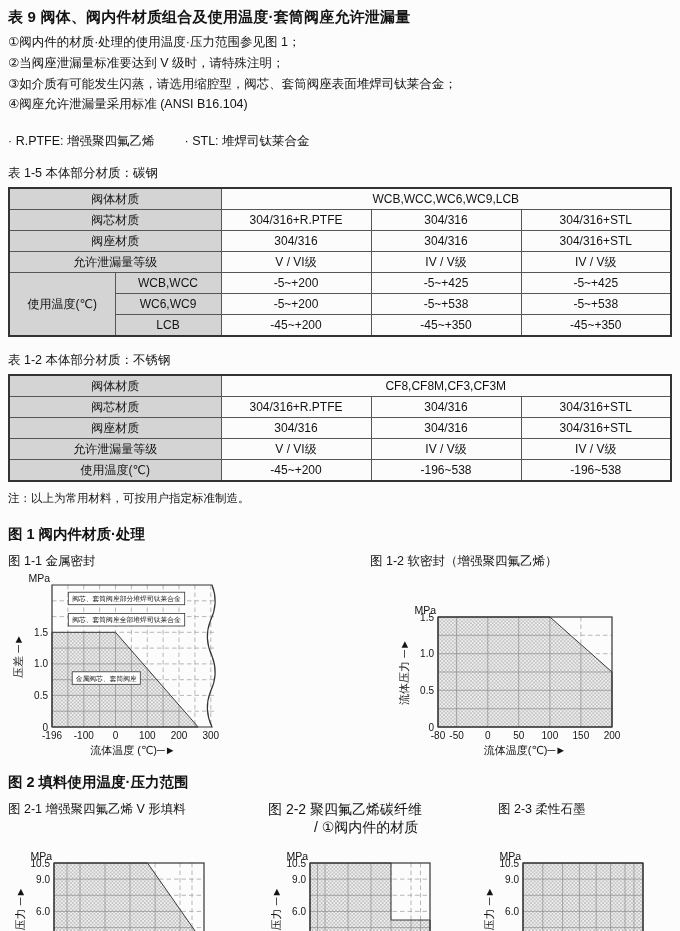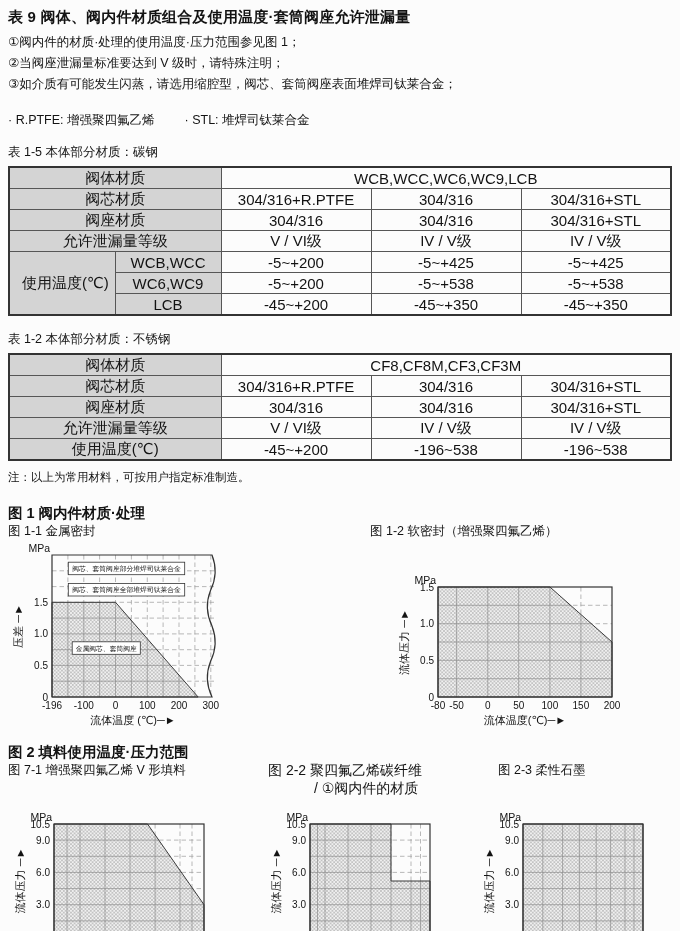--- a/index.html
+++ b/index.html
@@ -9,41 +9,42 @@
     font-family:"Liberation Sans","DejaVu Sans",sans-serif;
     overflow:hidden;
   }
   .doc-title{font-size:15px;font-weight:bold;letter-spacing:.2px;}
   .notes{margin-top:5px;}
   .note{font-size:12.5px;line-height:1.66;}
   .abbrev{font-size:12.5px;margin-top:18px;}
   .abbrev span{margin-right:30px;}
   .tcaption{font-size:12.5px;margin:15px 0 5px 0;}
   table{border-collapse:collapse;width:664px;border:2px solid #333;table-layout:fixed;}
-  td{border:1px solid #565656;font-size:15px;text-align:center;height:20px;padding:0 12px;
+  td{border:1px solid #565656;font-size:12px;text-align:center;height:20px;padding:0 12px;
      overflow:hidden;white-space:nowrap;}
   td.g{background:#d4d4d4;}
   .footnote{font-size:11.5px;margin-top:9px;}
   .fig-heading{font-size:14.5px;font-weight:bold;margin-top:19px;}
-  .cap-row{position:relative;height:18px;font-size:12.5px;}
+  .cap-row{position:relative;height:18px;margin-top:9px;font-size:12.5px;}
   .cap-row .cap{position:absolute;top:0;white-space:nowrap;}
   .cap2{font-size:14px;}
   .charts-row{display:flex;align-items:flex-start;}
   .chart{flex:0 0 auto;}
   svg text{fill:#131313;}
 </style>
 </head>
 <body>
 
 <div class="doc-title">表 9 阀体、阀内件材质组合及使用温度·套筒阀座允许泄漏量</div>
 
 <div class="notes">
   <div class="note">①阀内件的材质·处理的使用温度·压力范围参见图 1；</div>
   <div class="note">②当阀座泄漏量标准要达到 V 级时，请特殊注明；</div>
   <div class="note">③如介质有可能发生闪蒸，请选用缩腔型，阀芯、套筒阀座表面堆焊司钛莱合金；</div>
+  <div class="note">④阀座允许泄漏量采用标准 (ANSI B16.104)</div>
 </div>
 <div class="abbrev">
   <span>· R.PTFE: 增强聚四氟乙烯</span><span>· STL: 堆焊司钛莱合金</span>
 </div>
 
 <div class="tcaption">表 1-5 本体部分材质：碳钢</div>
 <table>
   <colgroup>
       <col style="width:106px">
       <col style="width:106px">
@@ -266,21 +267,21 @@
         <text x="190.9" y="167.5" text-anchor="middle" font-size="10">150</text>
         <text x="222.0" y="167.5" text-anchor="middle" font-size="10">200</text>
         <text x="46" y="43" text-anchor="end" font-size="10.5">MPa</text>
         <text x="135.0" y="182.5" text-anchor="middle" font-size="11">流体温度(℃)─►</text>
         <text transform="translate(18 101.0) rotate(-90)" text-anchor="middle" font-size="11">流体压力 ─►</text>
       </svg></div>
 </div>
 
 <div class="fig-heading" style="margin-top:8px;">图 2 填料使用温度·压力范围</div>
 <div class="cap-row" style="height:34px;">
-  <span class="cap" style="left:0;">图 7-1 增强聚四氟乙烯 V 形填料</span>
+  <span class="cap" style="left:0;">图 2-1 增强聚四氟乙烯 V 形填料</span>
   <span class="cap" style="left:260px;">
     <span class="cap2">图 2-2 聚四氟乙烯碳纤维</span><br>
     <span class="cap2" style="padding-left:46px;">/ ①阀内件的材质</span>
   </span>
   <span class="cap" style="left:490px;">图 2-3 柔性石墨</span>
 </div>
 <div class="charts-row" style="margin-top:14px;">
   <div class="chart" style="margin-left:0;"><svg xmlns="http://www.w3.org/2000/svg" width="208" height="162" viewBox="0 0 208 162" font-family="Liberation Sans, DejaVu Sans, sans-serif">
         <defs>
           <pattern id="fig2-1-h" width="3.6" height="3.6" patternUnits="userSpaceOnUse">

